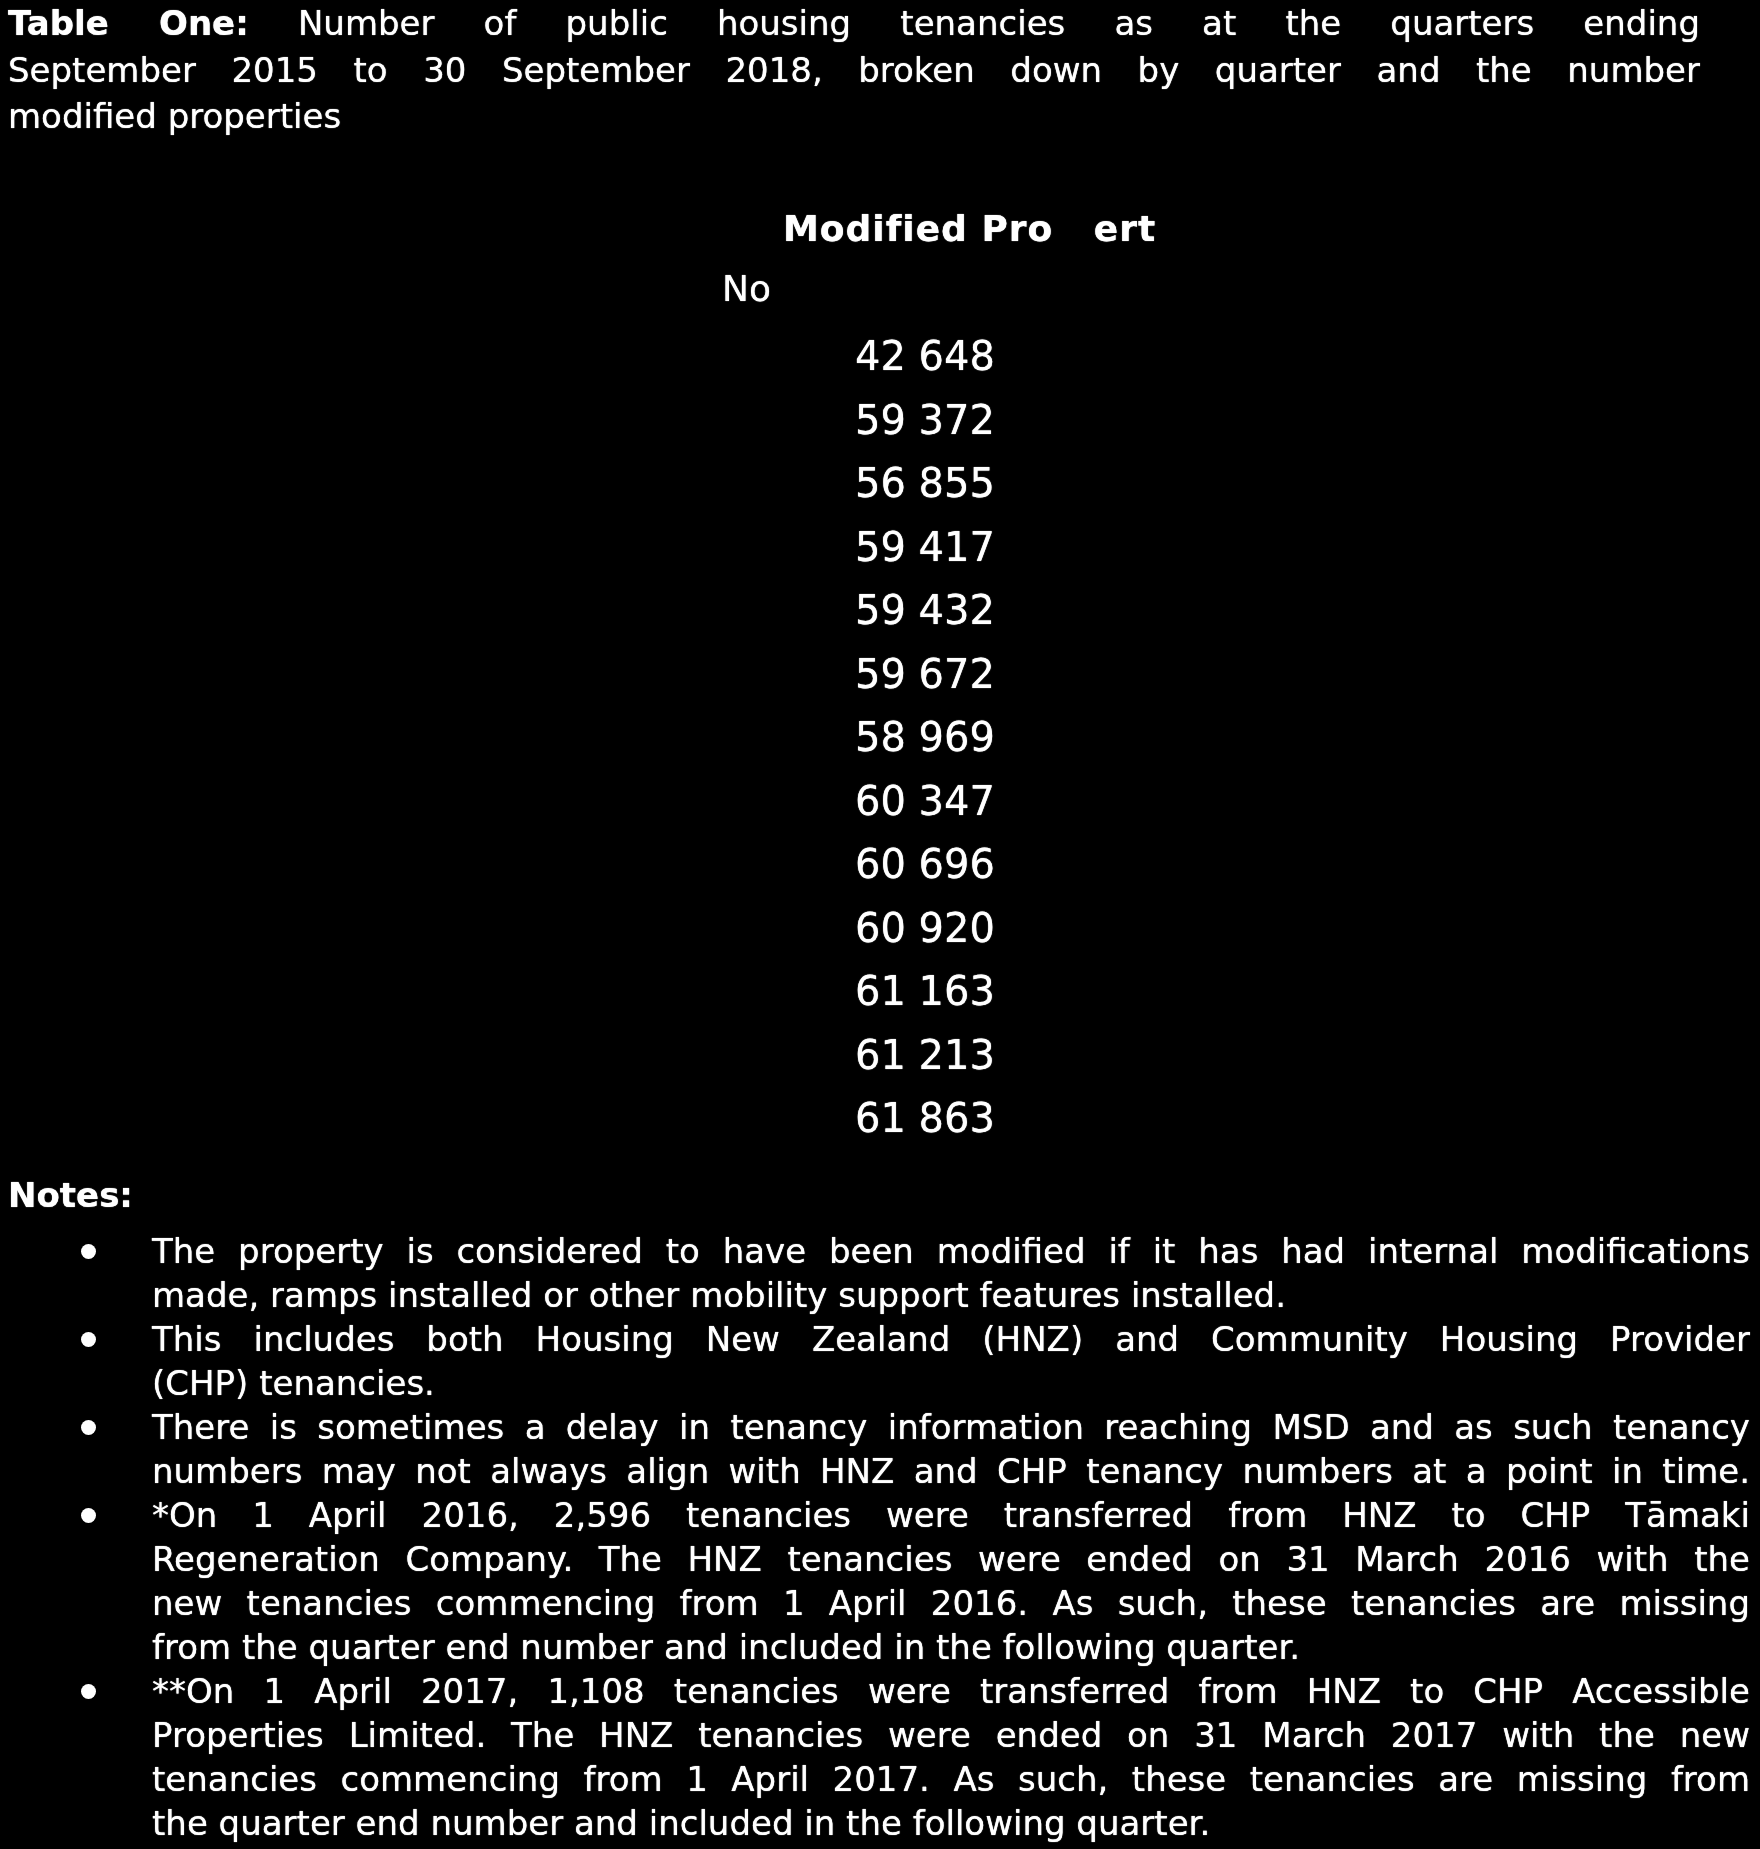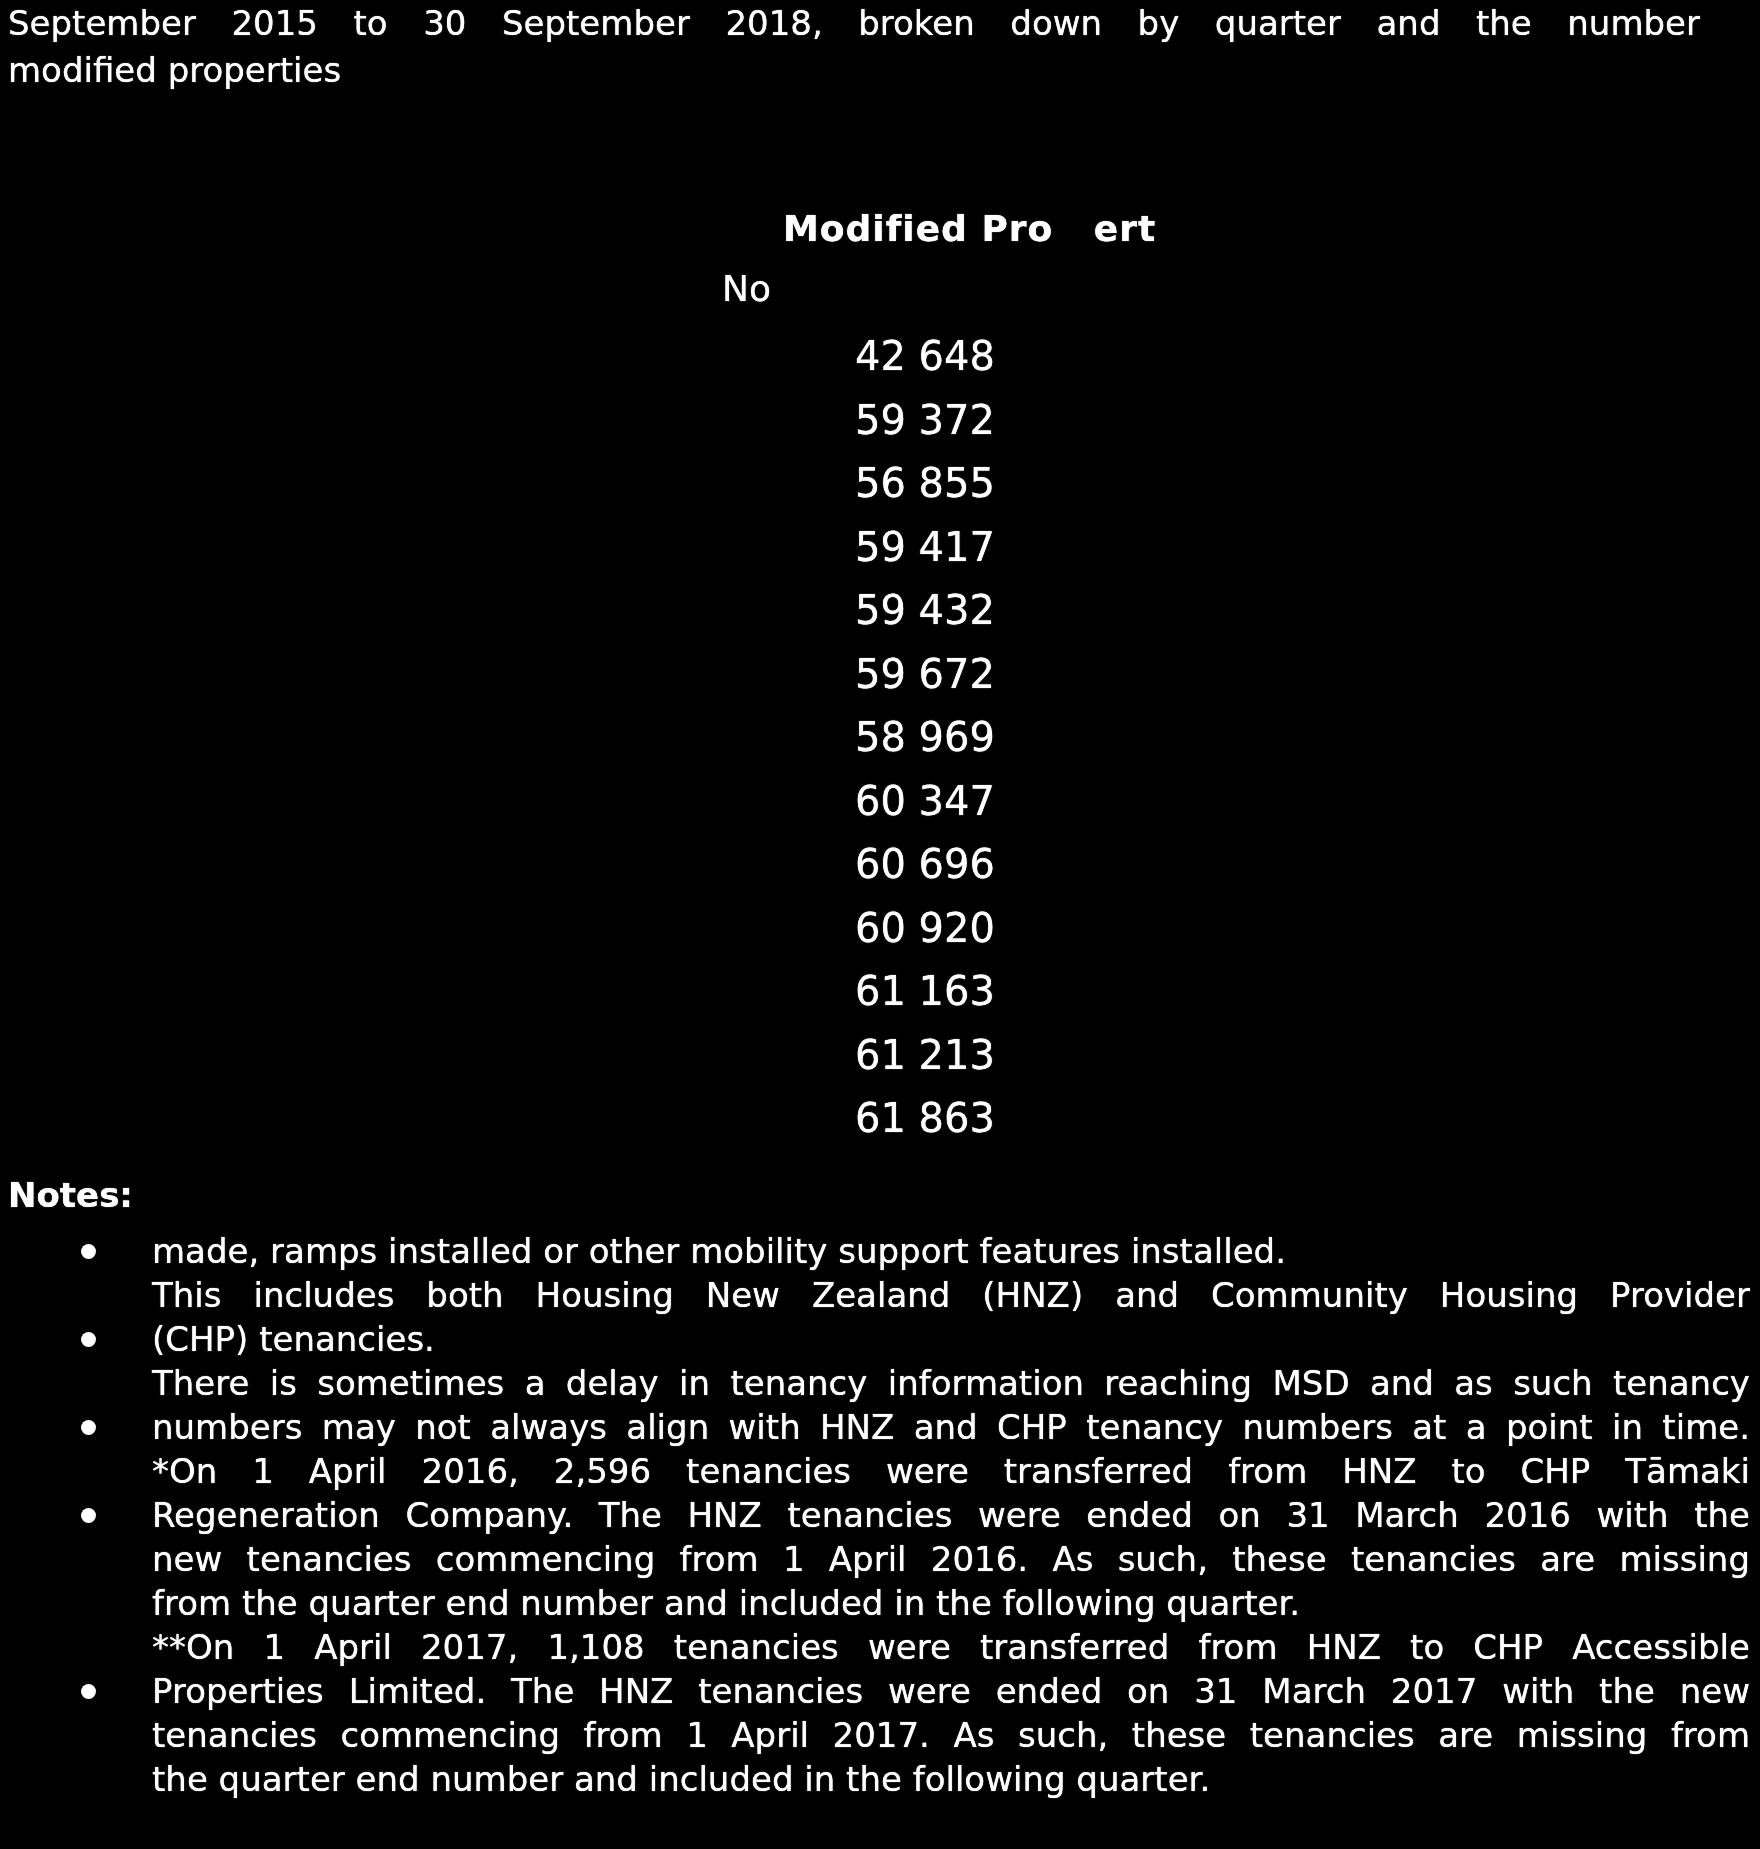--- a/index.html
+++ b/index.html
@@ -91,20 +91,21 @@
   .dot-3 { top: 1420px; }
   .dot-4 { top: 1508px; }
   .dot-5 { top: 1684px; }
 </style>
 </head>
 <body>
 
 <div class="page">
 
   <div class="title-block">
+    <div class="title-line jl"><span class="b">Table One:</span><span> Number of public housing tenancies as at the quarters ending</span></div>
     <div class="title-line jl">September 2015 to 30 September 2018, broken down by quarter and the number</div>
     <div class="title-line">modified properties</div>
   </div>
 
   <div class="col-header">Modified Pro   ert</div>
   <div class="col-subheader">No</div>
 
   <div class="values-column">
     <div class="value-row">42 648</div>
     <div class="value-row">59 372</div>
@@ -123,20 +124,21 @@
 
   <div class="notes-label">Notes:</div>
 
   <div class="bullet-dot dot-1"></div>
   <div class="bullet-dot dot-2"></div>
   <div class="bullet-dot dot-3"></div>
   <div class="bullet-dot dot-4"></div>
   <div class="bullet-dot dot-5"></div>
 
   <div class="notes-block">
+    <div class="note-line jl">The property is considered to have been modified if it has had internal modifications</div>
     <div class="note-line">made, ramps installed or other mobility support features installed.</div>
     <div class="note-line jl">This includes both Housing New Zealand (HNZ) and Community Housing Provider</div>
     <div class="note-line">(CHP) tenancies.</div>
     <div class="note-line jl">There is sometimes a delay in tenancy information reaching MSD and as such tenancy</div>
     <div class="note-line jl">numbers may not always align with HNZ and CHP tenancy numbers at a point in time.</div>
     <div class="note-line jl">*On 1 April 2016, 2,596 tenancies were transferred from HNZ to CHP Tāmaki</div>
     <div class="note-line jl">Regeneration Company. The HNZ tenancies were ended on 31 March 2016 with the</div>
     <div class="note-line jl">new tenancies commencing from 1 April 2016. As such, these tenancies are missing</div>
     <div class="note-line">from the quarter end number and included in the following quarter.</div>
     <div class="note-line jl">**On 1 April 2017, 1,108 tenancies were transferred from HNZ to CHP Accessible</div>

